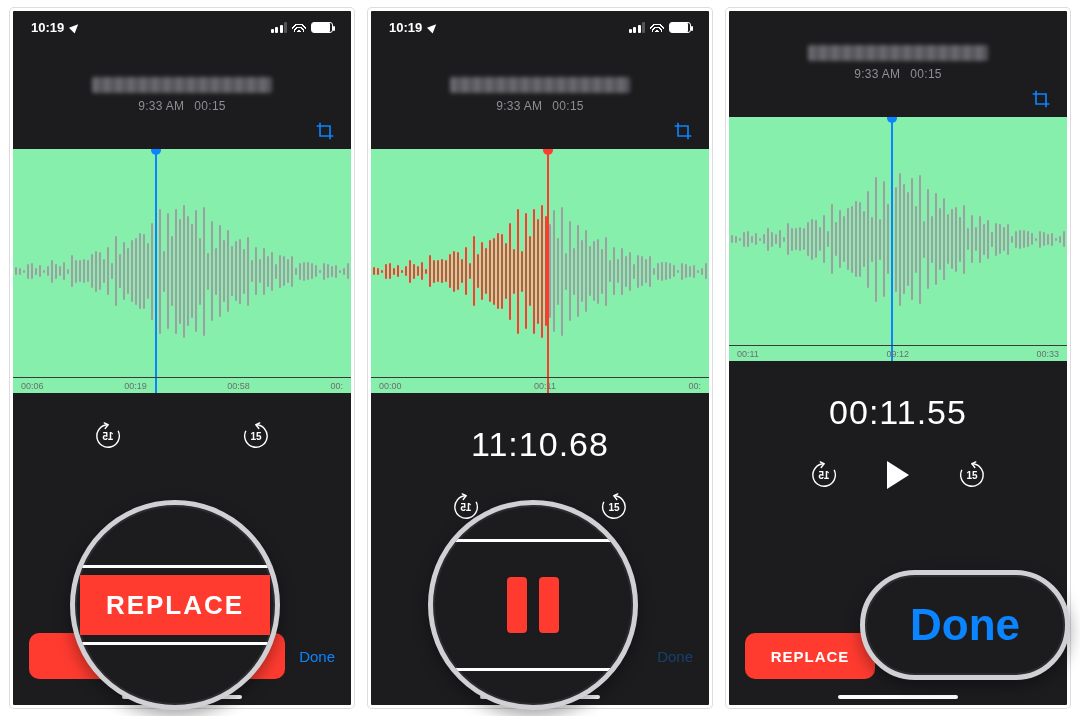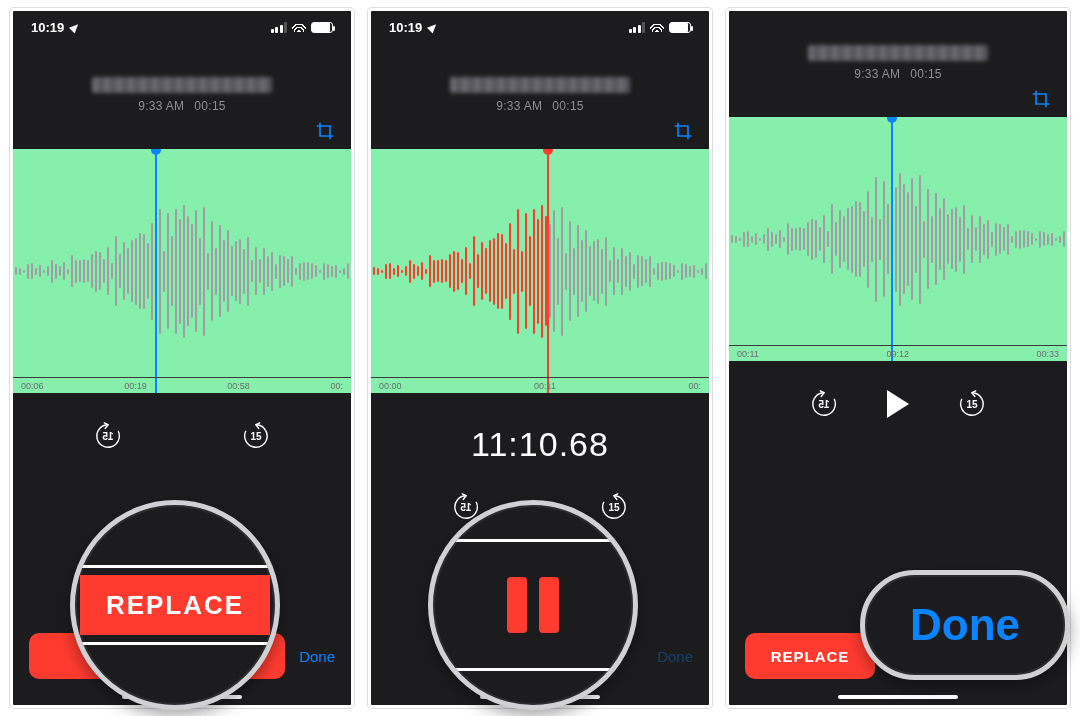--- a/index.html
+++ b/index.html
@@ -626,20 +626,21 @@
           <span class="" style="height:16px"></span>
         </div>
       <div class="playhead blue" style="left:48%"></div>
       <div class="ruler">
           <span>00:11</span>
           <span>09:12</span>
           <span>00:33</span>
         </div>
     </div>
 
+    <div class="timer">00:11.55</div>
 
     <div class="transport">
       <div class="skip" style="transform:scaleX(-1)">
     <svg viewBox="0 0 32 32">
             <path d="M16 4 a12 12 0 1 1 -11 7" stroke-linecap="round"></path>
             <path d="M16 4 l4 -2 M16 4 l3 4" stroke-linecap="round"></path>
           </svg>
     <span class="num">15</span>
   </div>
       <div class="play-tri"></div>

